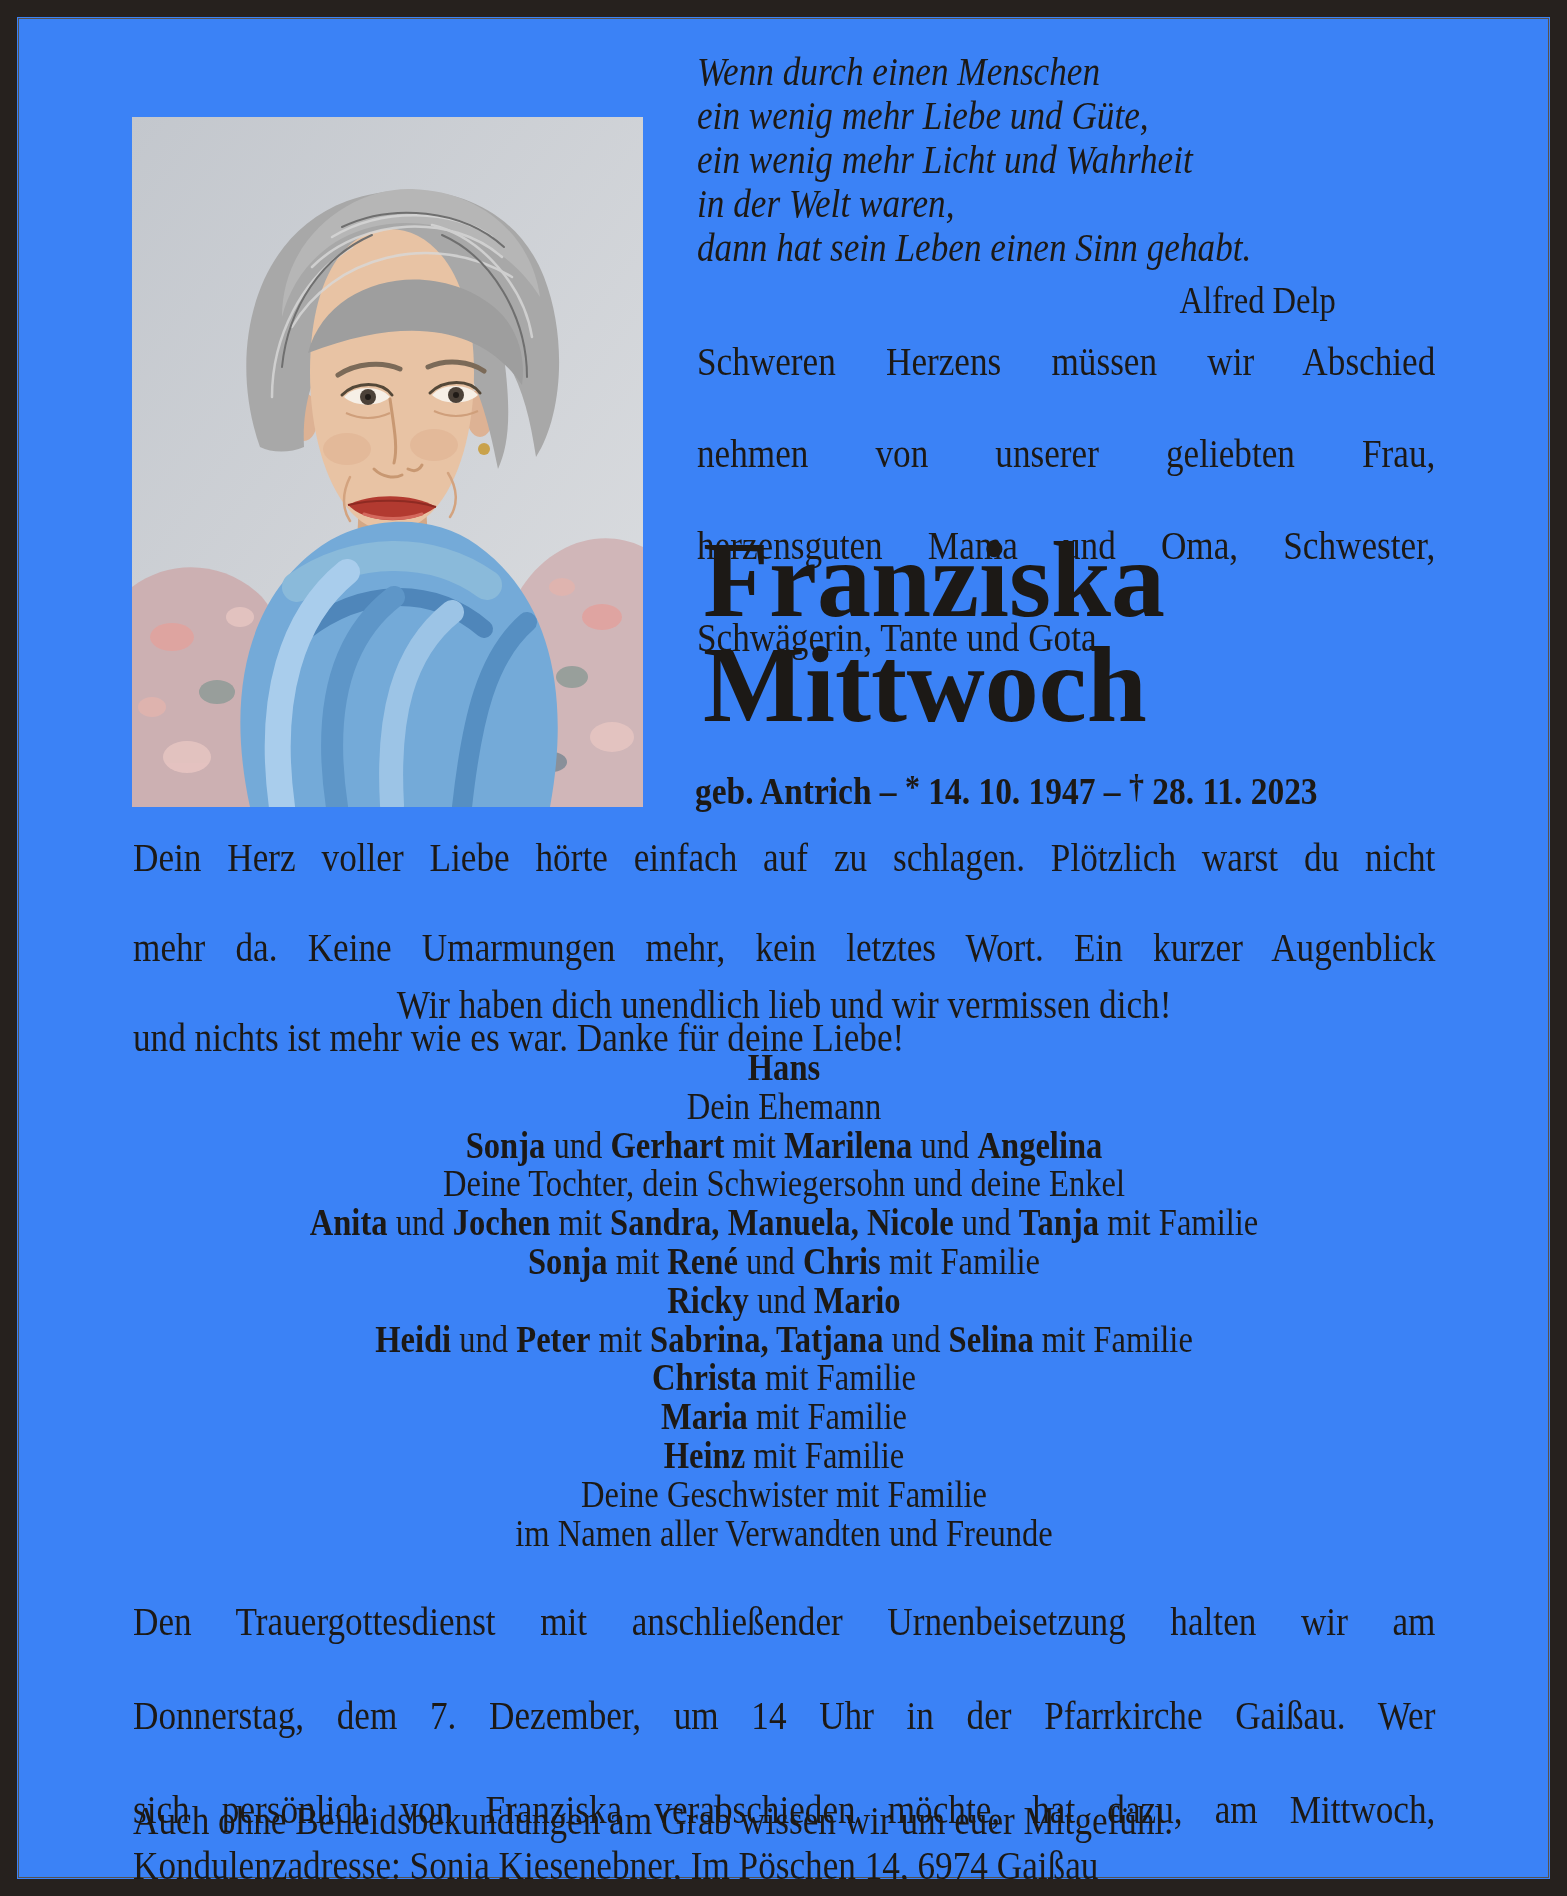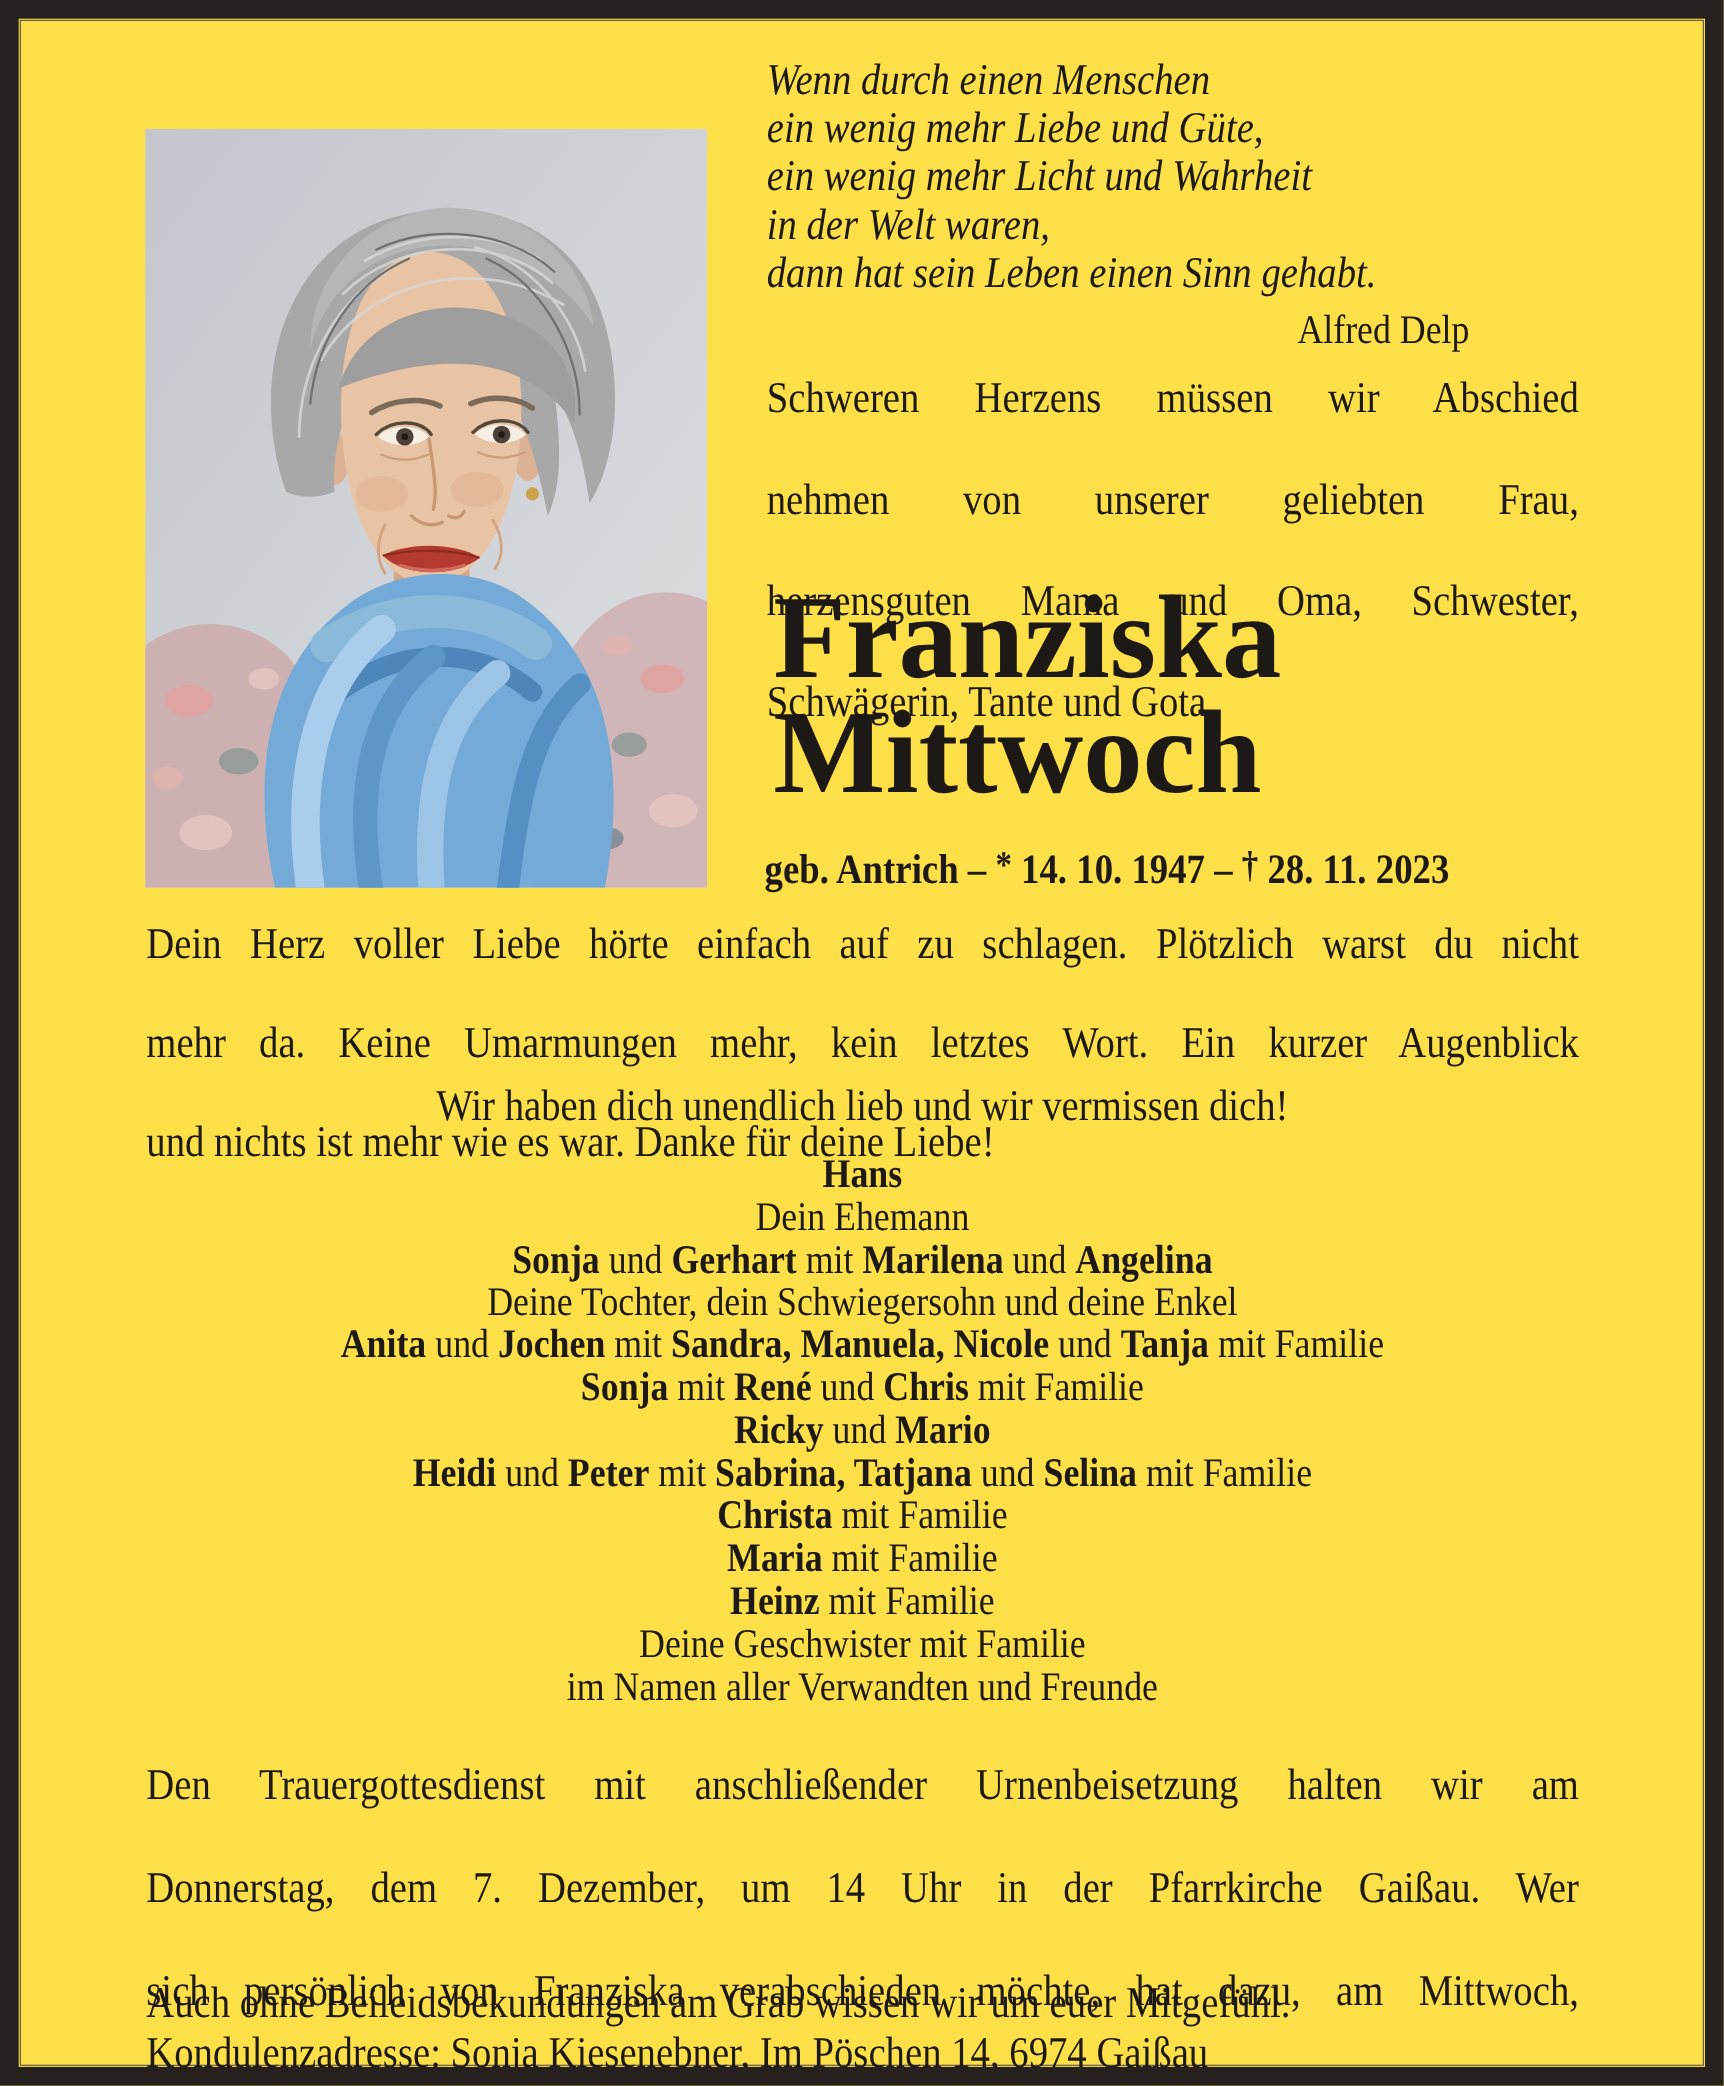--- a/index.html
+++ b/index.html
@@ -1,20 +1,20 @@
 <!DOCTYPE html>
 <html lang="de"><head>
 <meta charset="utf-8">
 <style>
   html,body { margin:0; padding:0; background:#3a3a3a; }
   .sheet {
     position:relative;
     width:1567px; height:1896px;
     box-sizing:border-box;
-    background:#fde047;
+    background:#3b82f6;
     border:17px solid #26211e;
     font-family:"Liberation Serif","DejaVu Serif",serif;
     color:#1c1916;
     overflow:hidden;
   }
   .hairline {
     position:absolute; inset:1px;
     border:1px solid #58524c;
     pointer-events:none;
   }

